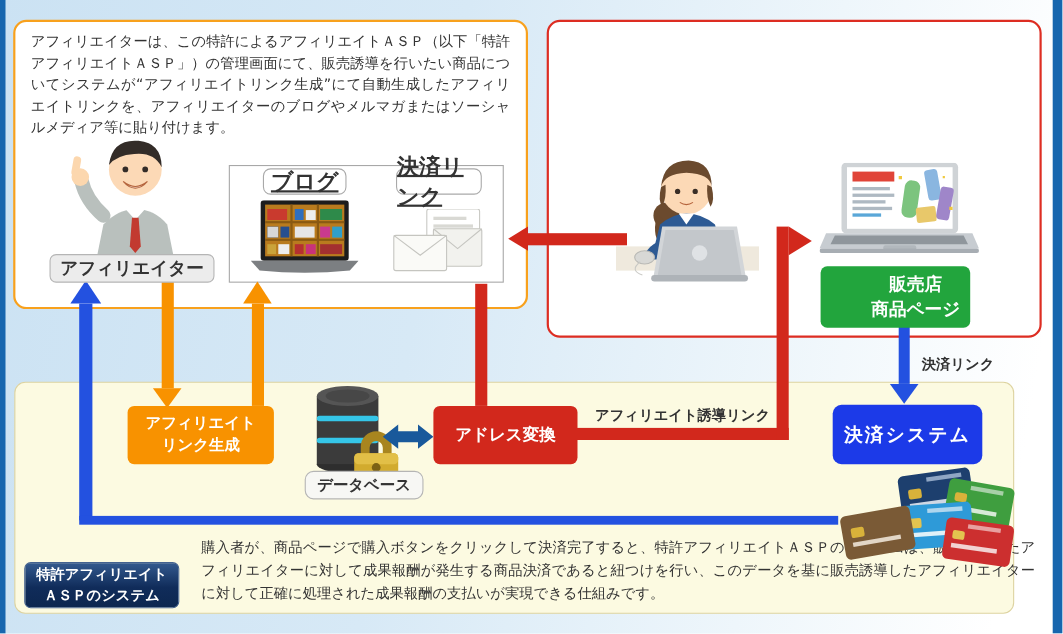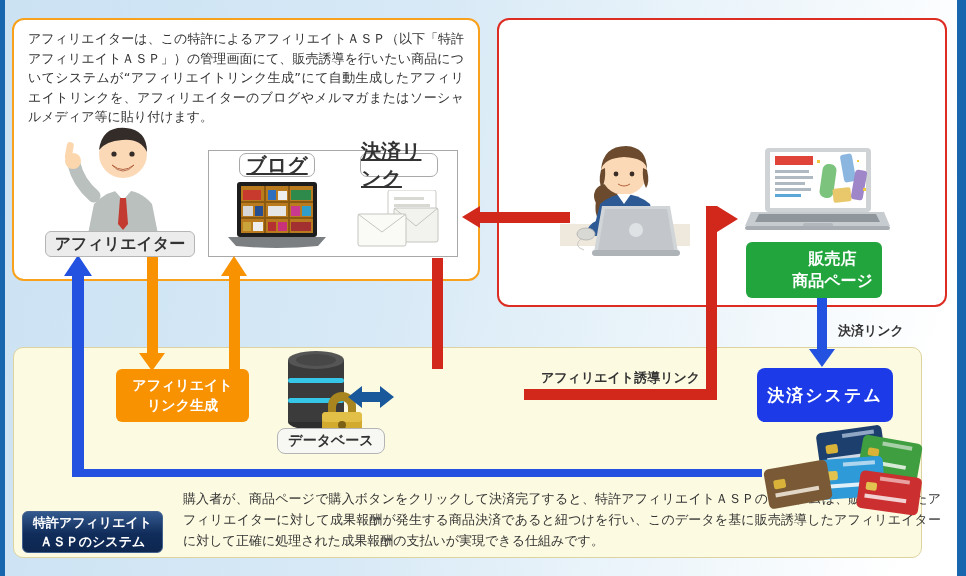--- a/index.html
+++ b/index.html
@@ -224,20 +224,21 @@
   </svg>
 
   <div class="color-box" id="box-store">販売店
 商品ページ</div>
 
   <div class="flow-note" id="note-payment-link">決済リンク</div>
   <div class="flow-note" id="note-affil-link">アフィリエイト誘導リンク</div>
 
   <div class="color-box" id="box-linkgen">アフィリエイト
 リンク生成</div>
+  <div class="color-box" id="box-addrconv">アドレス変換</div>
   <div class="color-box" id="box-system-badge">特許アフィリエイト
 ＡＳＰのシステム</div>
   <div class="color-box" id="box-payment">決済システム</div>
 
   <svg class="illus" id="db-illus" width="88" height="96" viewBox="0 0 88 96">
     <ellipse cx="38" cy="74" rx="28" ry="8" fill="#2e2e2e"></ellipse>
     <rect x="10" y="12" width="56" height="62" fill="#3b3b3b"></rect>
     <rect x="10" y="30" width="56" height="5" rx="2.5" fill="#35c6e8"></rect>
     <rect x="10" y="50" width="56" height="5" rx="2.5" fill="#35c6e8"></rect>
     <ellipse cx="38" cy="12" rx="28" ry="9" fill="#555"></ellipse>

